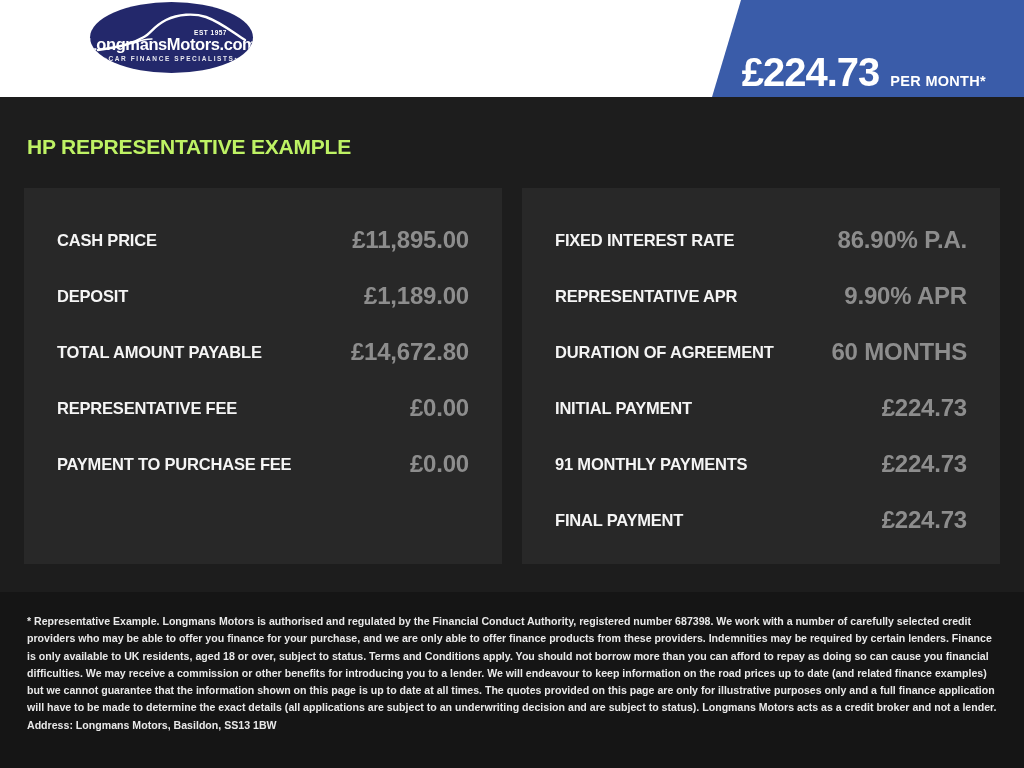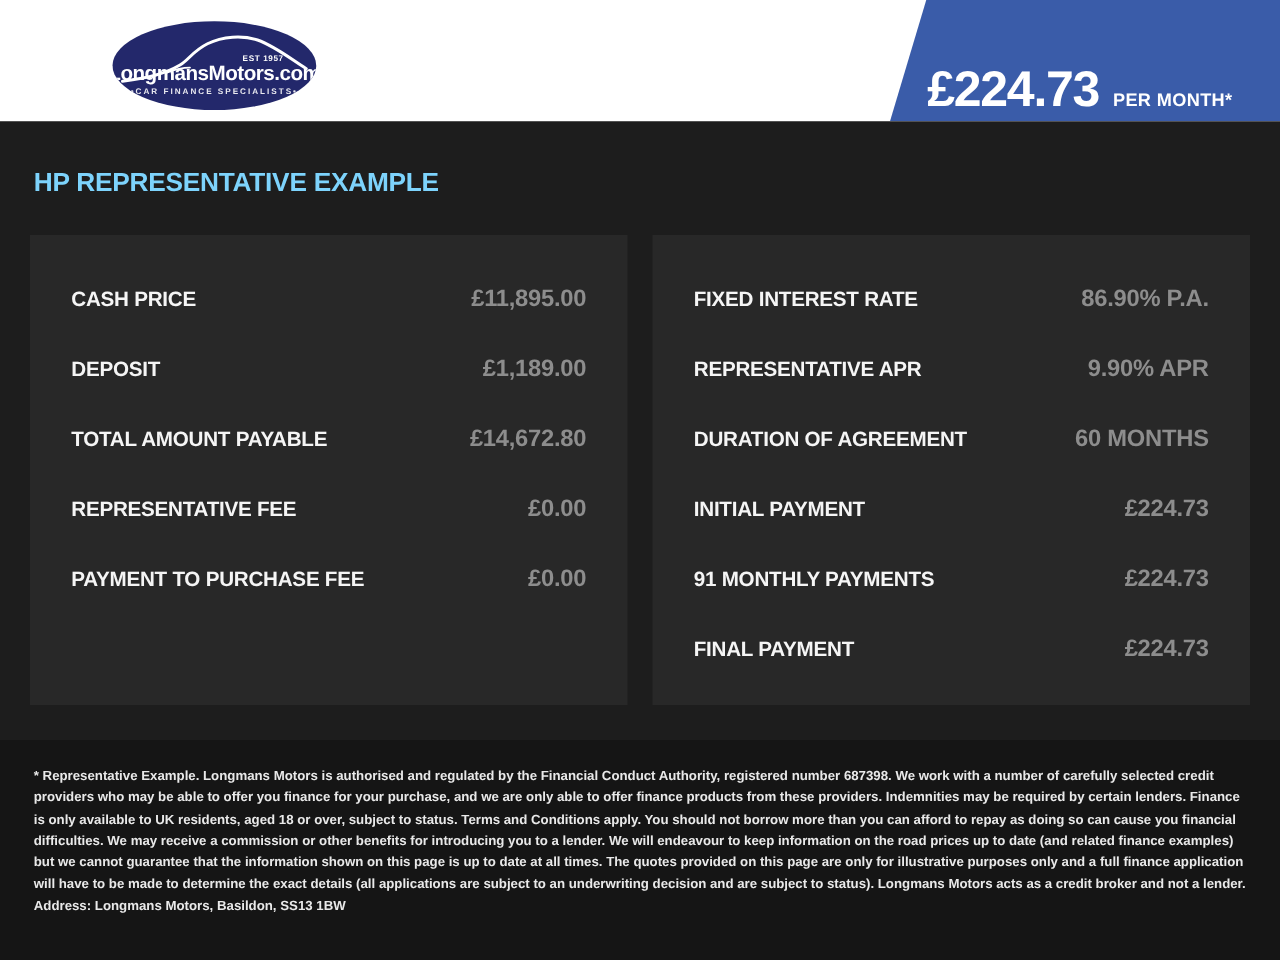--- a/index.html
+++ b/index.html
@@ -1,48 +1,48 @@
 <!DOCTYPE html>
 <html><head>
 <meta charset="utf-8">
 <style>
   * { margin:0; padding:0; box-sizing:border-box; }
   html,body { width:1024px; height:768px; overflow:hidden; background:#151515;
               font-family:"Liberation Sans", sans-serif; }
 
   
   .header { position:relative; width:1024px; height:97px; background:#ffffff; }
-  .logo { position:absolute; left:90px; top:17px; width:163px; height:71px;
+  .logo { position:absolute; left:90px; top:2px; width:163px; height:71px;
           background:#23286b; border-radius:50%; cursor:pointer;
           display:flex; flex-direction:column; align-items:center; justify-content:flex-end;
           padding-bottom:11px; overflow:hidden; }
   .logo-car { position:absolute; top:4px; left:4px; }
   .logo-est { position:relative; color:#ffffff; font-size:6.5px; font-weight:bold;
               letter-spacing:.5px; align-self:flex-end; margin-right:26px; }
   .logo-brand { position:relative; color:#ffffff; font-size:16.5px; font-weight:bold;
                 letter-spacing:-0.4px; line-height:1.05; }
   .logo-tagline { position:relative; color:#e8e8ef; font-size:6.5px; font-weight:bold;
                   letter-spacing:1.6px; margin-top:2px; }
   .banner { position:absolute; top:0; left:712px; width:312px; height:97px;
             background:#3a5ca9; clip-path:polygon(29px 0, 100% 0, 100% 100%, 0 100%);
             display:flex; align-items:baseline; justify-content:flex-end;
             padding:0 38px 0 0; }
   .banner-inner { display:flex; align-items:baseline; gap:11px; margin-top:50px; }
   .banner-amount { color:#ffffff; font-size:40px; font-weight:bold; letter-spacing:-1px; }
   .banner-period { color:#ffffff; font-size:14.5px; font-weight:bold; letter-spacing:.3px; }
 
   
   .band { width:1024px; height:495px; background:#1d1d1d; padding:38px 24px 0 24px; }
-  .page-title { color:#7dd3fc; font-size:21px; font-weight:bold; letter-spacing:-0.2px;
+  .page-title { color:#bef264; font-size:21px; font-weight:bold; letter-spacing:-0.2px;
                 padding-left:3px; }
   .panels { display:flex; gap:20px; margin-top:29px; }
   .panel { flex:1; height:376px; background:#282828; padding:24px 33px 0 33px; }
   .frow { height:56px; display:flex; align-items:center; justify-content:space-between; }
   .frow .lbl { color:#f5f5f5; font-size:16.5px; font-weight:bold; letter-spacing:-0.2px; }
-  .frow .val { color:#8d8d8d; font-size:19px; font-weight:bold; letter-spacing:-0.2px; }
+  .frow .val { color:#8d8d8d; font-size:24px; font-weight:bold; letter-spacing:-0.2px; }
 
   
   .footer { width:1024px; height:176px; background:#151515; padding:21px 21px 0 27px; }
   .disclaimer { color:#e9e9e9; font-size:10.6px; font-weight:bold; line-height:17.3px;
                 letter-spacing:0; }
 </style>
 </head>
 <body>
 
 <div class="header">

